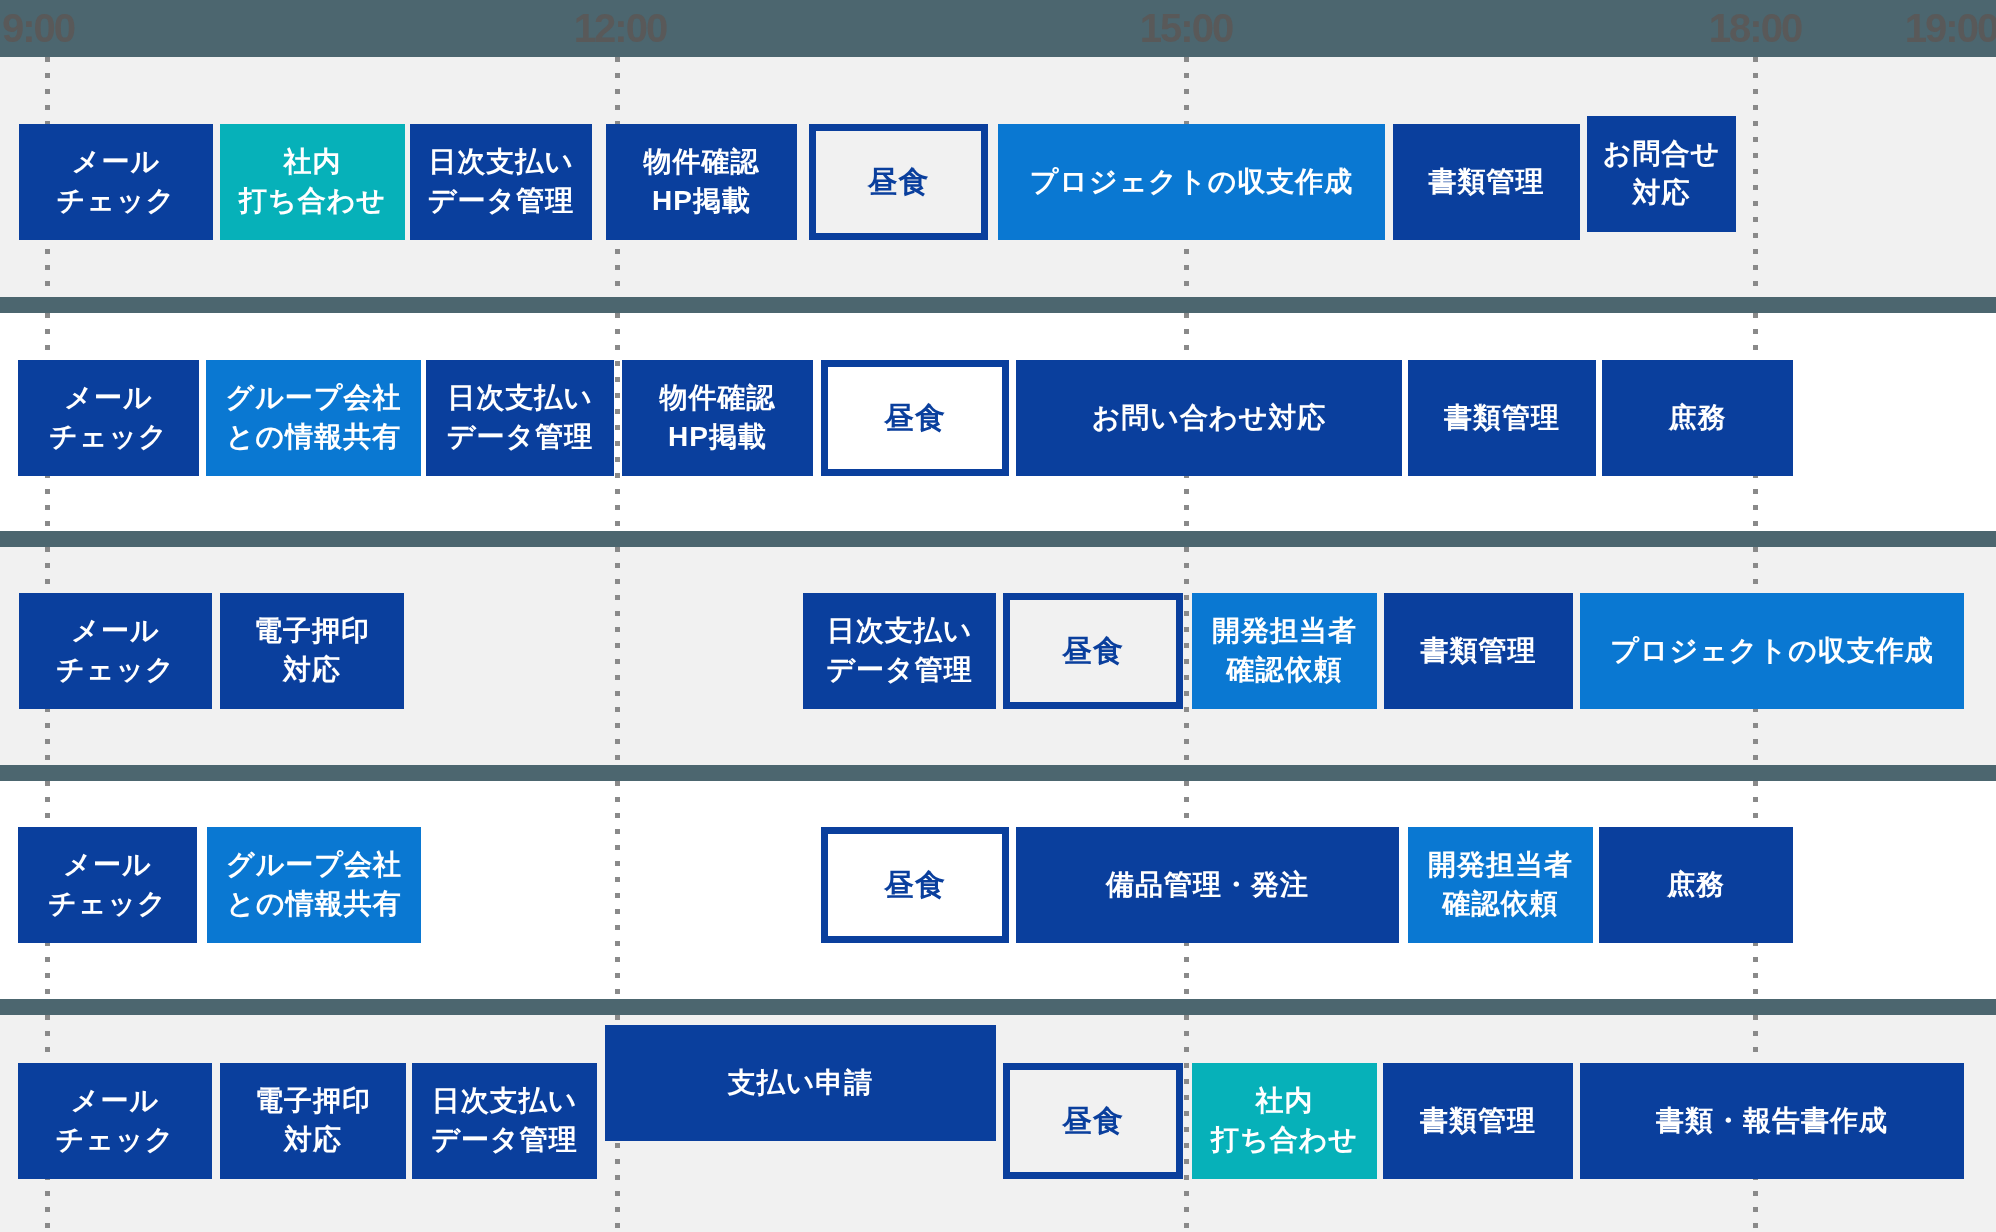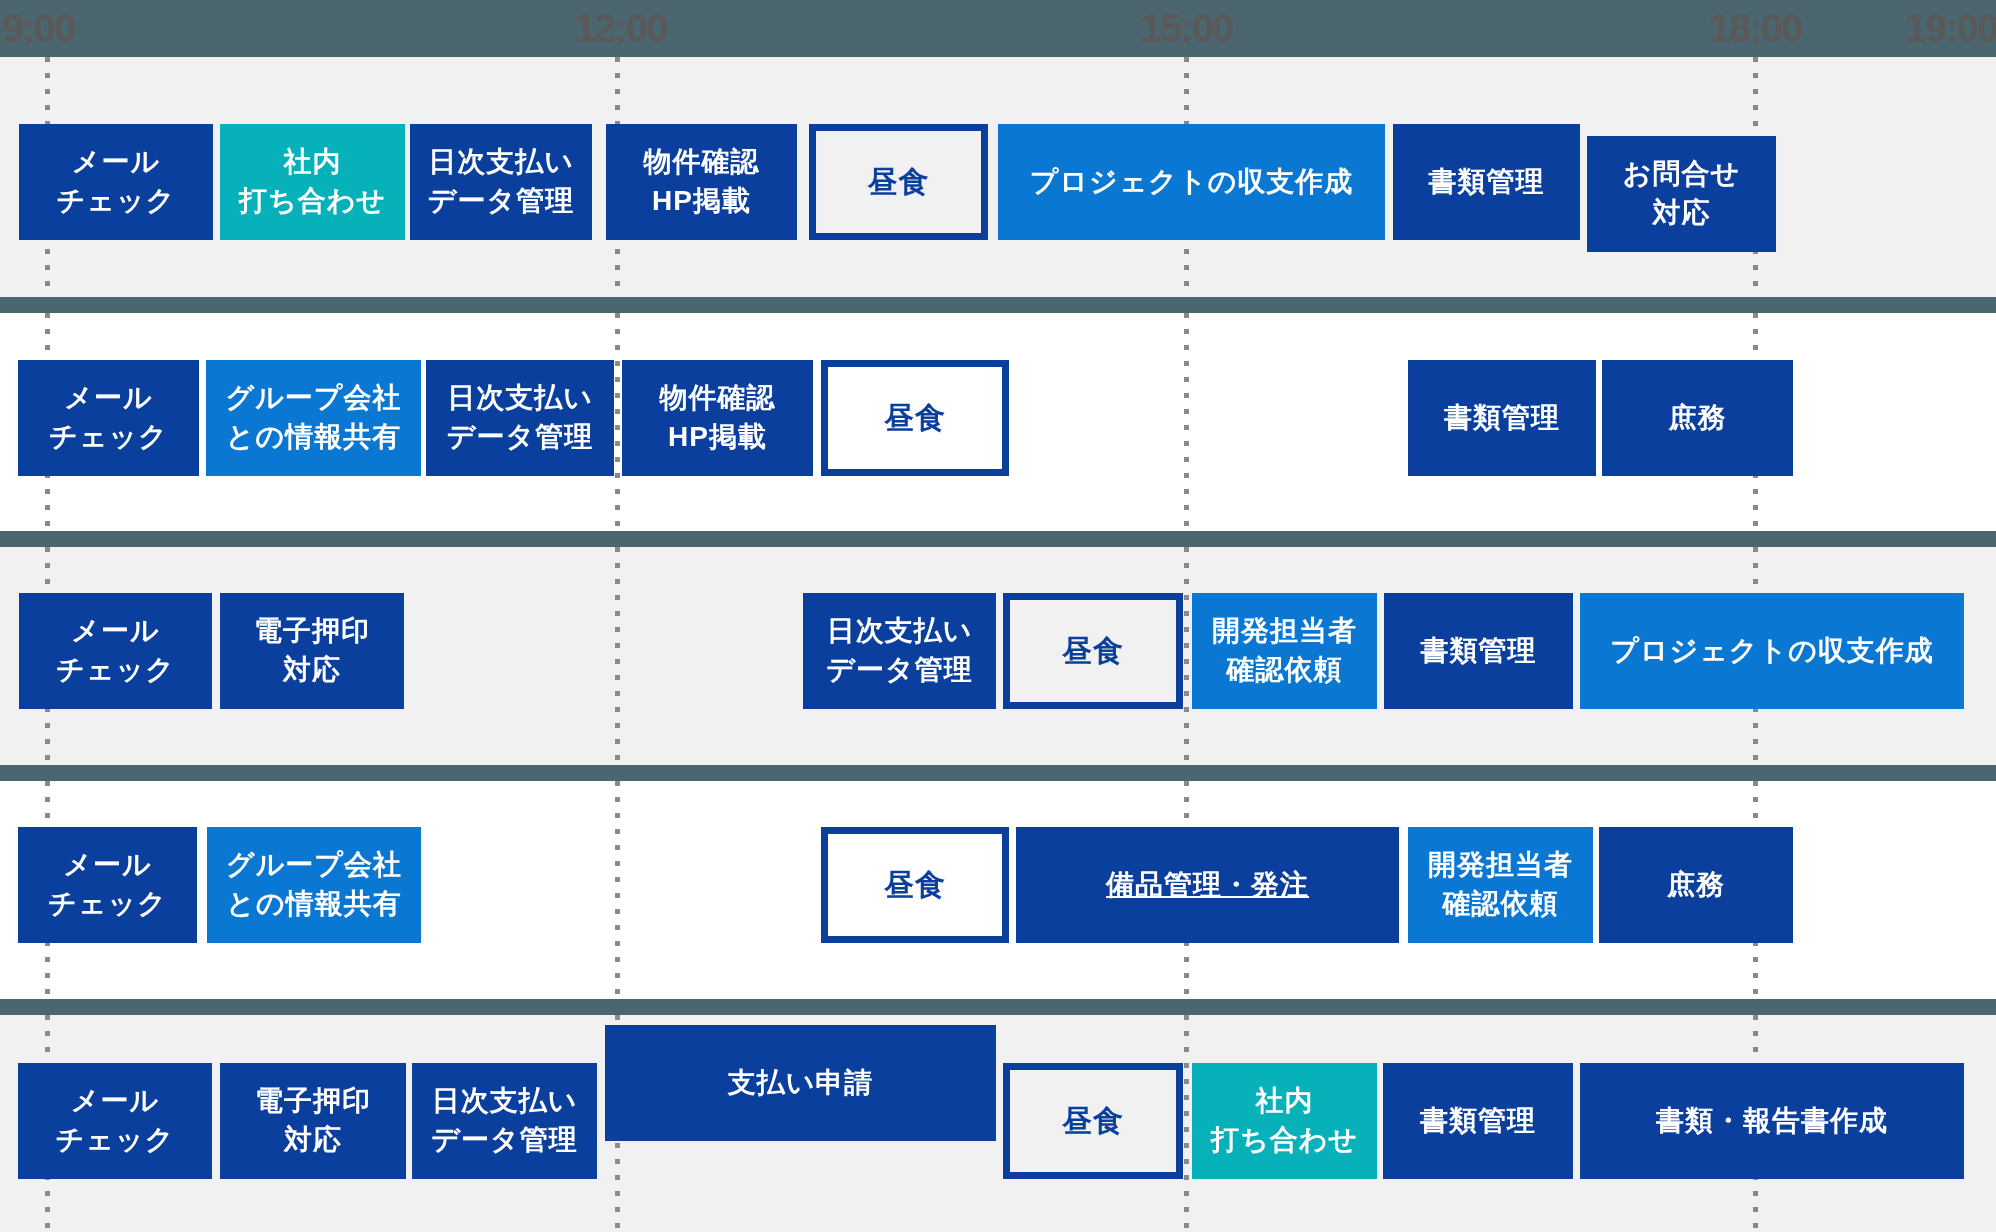--- a/index.html
+++ b/index.html
@@ -86,50 +86,51 @@
 チェック</div>
     <div class="block" style="left: 220px; width: 185px; top: 124px; background: rgb(6, 177, 185);">社内
 打ち合わせ</div>
     <div class="block" style="left: 410px; width: 182px; top: 124px; background: rgb(10, 63, 157);">日次支払い
 データ管理</div>
     <div class="block" style="left: 606px; width: 191px; top: 124px; background: rgb(10, 63, 157);">物件確認
 HP掲載</div>
     <div class="block lunch" style="left: 809px; width: 179px; top: 124px;">昼食</div>
     <div class="block" style="left: 998px; width: 387px; top: 124px; background: rgb(10, 120, 210);">プロジェクトの収支作成</div>
     <div class="block" style="left: 1393px; width: 187px; top: 124px; background: rgb(10, 63, 157);">書類管理</div>
-    <div class="block" style="left: 1587px; width: 189px; top: 136px; background: rgb(10, 63, 157);">お問合せ
+    <div class="block" style="left: 1587px; width: 149px; top: 116px; background: rgb(10, 63, 157);">お問合せ
 対応</div>
     <div class="block" style="left: 18px; width: 181px; top: 360px; background: rgb(10, 63, 157);">メール
 チェック</div>
     <div class="block" style="left: 206px; width: 215px; top: 360px; background: rgb(10, 120, 210);">グループ会社
 との情報共有</div>
     <div class="block" style="left: 426px; width: 188px; top: 360px; background: rgb(10, 63, 157);">日次支払い
 データ管理</div>
     <div class="block" style="left: 622px; width: 191px; top: 360px; background: rgb(10, 63, 157);">物件確認
 HP掲載</div>
     <div class="block lunch" style="left: 821px; width: 188px; top: 360px;">昼食</div>
+    <div class="block" style="left: 1016px; width: 386px; top: 360px; background: rgb(10, 63, 157);">お問い合わせ対応</div>
     <div class="block" style="left: 1408px; width: 188px; top: 360px; background: rgb(10, 63, 157);">書類管理</div>
     <div class="block" style="left: 1602px; width: 191px; top: 360px; background: rgb(10, 63, 157);">庶務</div>
     <div class="block" style="left: 19px; width: 193px; top: 593px; background: rgb(10, 63, 157);">メール
 チェック</div>
     <div class="block" style="left: 220px; width: 184px; top: 593px; background: rgb(10, 63, 157);">電子押印
 対応</div>
     <div class="block" style="left: 803px; width: 193px; top: 593px; background: rgb(10, 63, 157);">日次支払い
 データ管理</div>
     <div class="block lunch" style="left: 1003px; width: 180px; top: 593px;">昼食</div>
     <div class="block" style="left: 1192px; width: 185px; top: 593px; background: rgb(10, 120, 210);">開発担当者
 確認依頼</div>
     <div class="block" style="left: 1384px; width: 189px; top: 593px; background: rgb(10, 63, 157);">書類管理</div>
     <div class="block" style="left: 1580px; width: 384px; top: 593px; background: rgb(10, 120, 210);">プロジェクトの収支作成</div>
     <div class="block" style="left: 18px; width: 179px; top: 827px; background: rgb(10, 63, 157);">メール
 チェック</div>
     <div class="block" style="left: 207px; width: 214px; top: 827px; background: rgb(10, 120, 210);">グループ会社
 との情報共有</div>
     <div class="block lunch" style="left: 821px; width: 188px; top: 827px;">昼食</div>
-    <div class="block" style="left: 1016px; width: 383px; top: 827px; background: rgb(10, 63, 157); text-decoration: underline;">備品管理・発注</div>
+    <div class="block" style="left: 1016px; width: 383px; top: 827px; background: rgb(10, 63, 157);">備品管理・発注</div>
     <div class="block" style="left: 1408px; width: 185px; top: 827px; background: rgb(10, 120, 210);">開発担当者
 確認依頼</div>
     <div class="block" style="left: 1599px; width: 194px; top: 827px; background: rgb(10, 63, 157);">庶務</div>
     <div class="block" style="left: 18px; width: 194px; top: 1063px; background: rgb(10, 63, 157);">メール
 チェック</div>
     <div class="block" style="left: 220px; width: 186px; top: 1063px; background: rgb(10, 63, 157);">電子押印
 対応</div>
     <div class="block" style="left: 412px; width: 185px; top: 1063px; background: rgb(10, 63, 157);">日次支払い
 データ管理</div>
     <div class="block" style="left: 605px; width: 391px; top: 1025px; background: rgb(10, 63, 157);">支払い申請</div>

